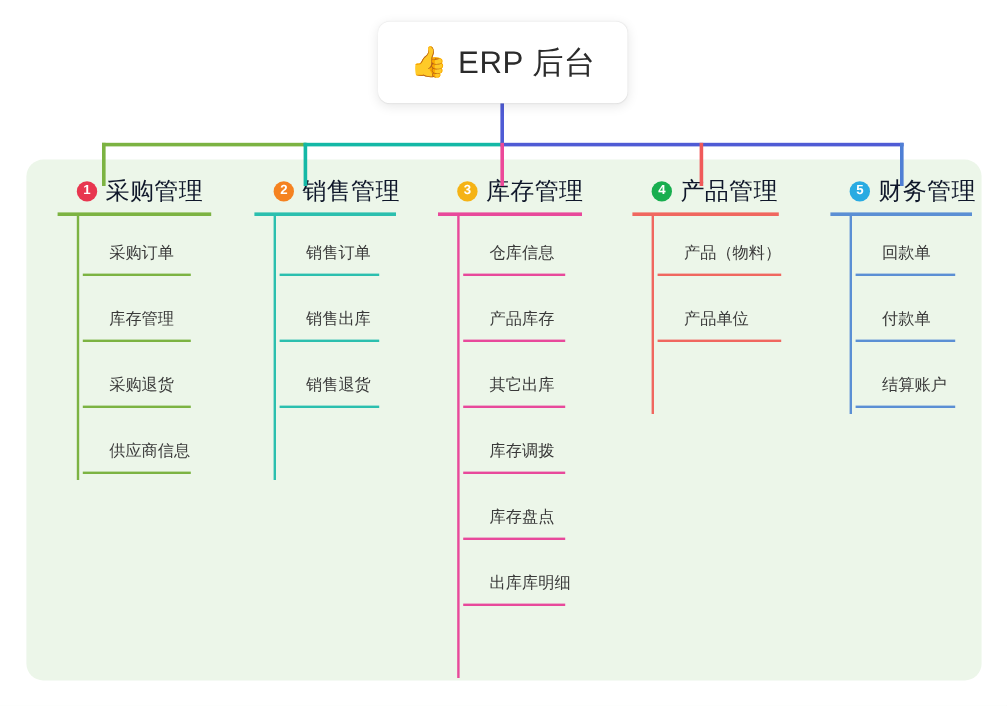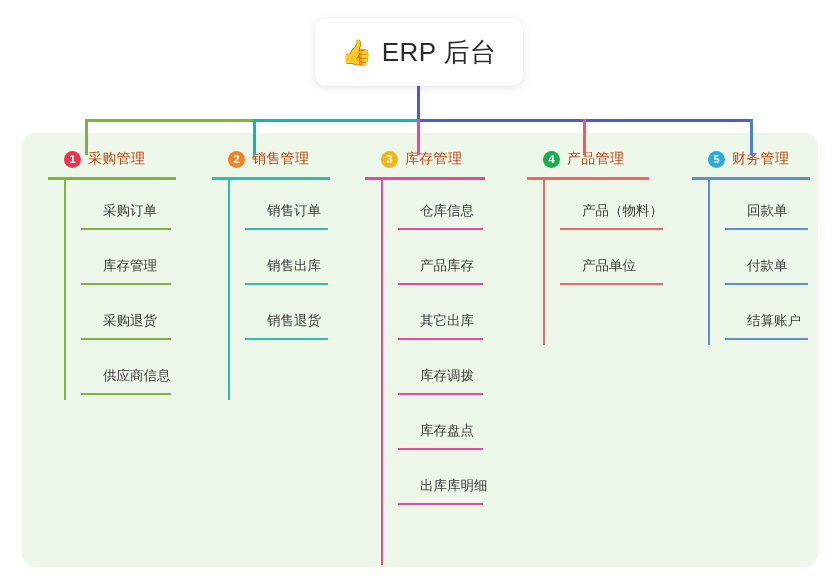--- a/index.html
+++ b/index.html
@@ -106,22 +106,22 @@
     height: 17px;
     border-radius: 50%;
     color: #ffffff;
     font-size: 11px;
     line-height: 17px;
     text-align: center;
     font-weight: bold;
     flex: 0 0 auto;
   }
   .col-title {
-    font-size: 14px;
-    color: #c2410c;
+    font-size: 20px;
+    color: #0f172a;
     white-space: nowrap;
     letter-spacing: 0.3px;
   }
   .col-rule {
     height: 3px;
     margin-top: 3px;
   }
   .col-body {
     position: relative;
     margin-left: 16px;
@@ -129,21 +129,21 @@
   }
   .spine {
     position: absolute;
     left: 0;
     top: 0;
     width: 2px;
   }
   .leaf {
     position: relative;
     height: 55px;
-    margin-left: 16px;
+    margin-left: 4px;
   }
   .leaf-label {
     position: absolute;
     left: 23px;
     top: 22px;
     font-size: 13.5px;
     color: #3a3a3a;
     white-space: nowrap;
   }
   .leaf-rule {

